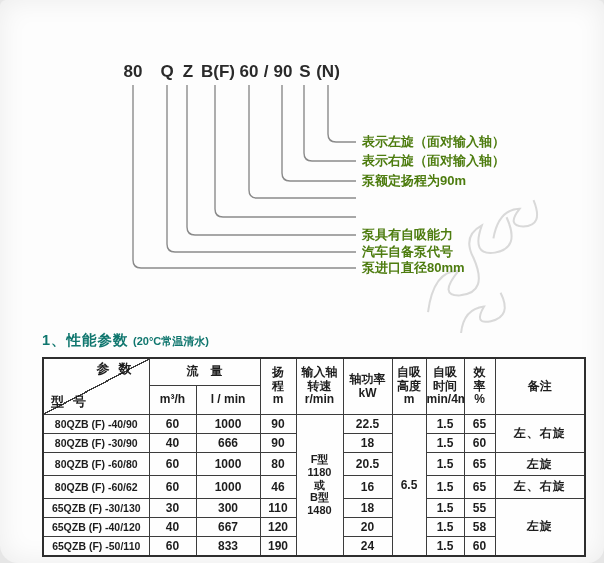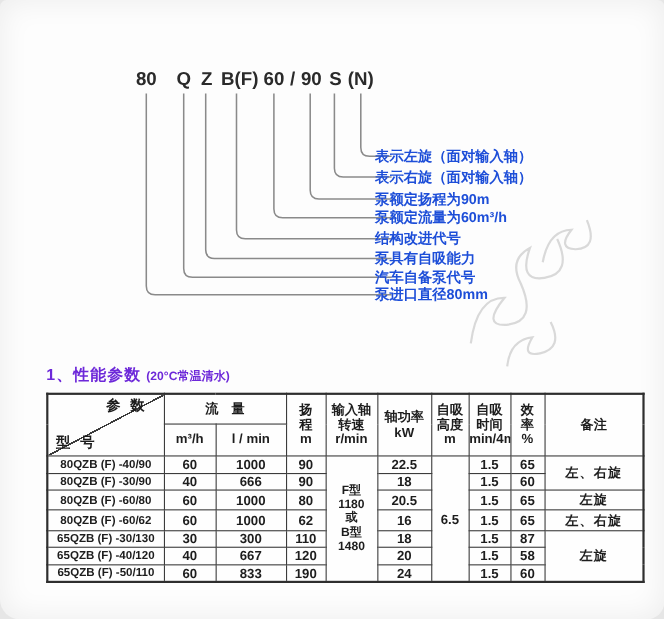--- a/index.html
+++ b/index.html
@@ -17,30 +17,30 @@
   }
   
   .code-token {
     position:absolute; top:62px; transform:translateX(-50%);
     font-size:17px; font-weight:bold; color:#2a2a2a; white-space:nowrap;
   }
   .diagram-svg { position:absolute; left:0; top:0; width:604px; height:563px; }
   .connector { fill:none; stroke:#8a8a8a; stroke-width:1.4; }
   .watermark { fill:none; stroke:#cccccc; stroke-width:2; opacity:.75; }
   .code-label {
-    position:absolute; left:341px; font-size:13px; font-weight:bold;
-    color:#1d4ed8; line-height:18px; white-space:nowrap;
-  }
-  .section-heading { position:absolute; left:42px; top:331px; font-weight:bold; color:#6d28d9; }
+    position:absolute; left:362px; font-size:13px; font-weight:bold;
+    color:#4d7c0f; line-height:18px; white-space:nowrap;
+  }
+  .section-heading { position:absolute; left:42px; top:331px; font-weight:bold; color:#0f766e; }
   .section-heading .main { font-size:14.5px; letter-spacing:1px; }
   .section-heading .note { font-size:11px; letter-spacing:0; }
   
   table.perf {
     position:absolute; left:42px; top:357px;
-    width:542px; height:173px;
+    width:542px; height:200px;
     border-collapse:collapse; table-layout:fixed;
     border:2px solid #2e2e2e; background:#fefefe;
   }
   table.perf th, table.perf td {
     border:1px solid #3c3c3c; text-align:center; vertical-align:middle;
     padding:0; color:#1d1d1d; overflow:hidden;
   }
   table.perf th { font-size:12px; font-weight:bold; line-height:1.15; white-space:pre-line; }
   th.vhead { font-size:10.5px; line-height:1.08; letter-spacing:0; }
   th.unit-row { font-size:11.5px; }
@@ -88,22 +88,20 @@
     <g transform="rotate(-18 460 265)">
       <path class="watermark" d="M415 300 q18 -38 42 -30 q-28 18 -6 24 q28 6 24 -32 q-4 -24 18 -28 q-20 26 4 30 q26 4 22 -30"></path>
       <path class="watermark" d="M440 330 q10 -22 30 -18 q-16 14 2 16 q22 2 18 -24"></path>
       <path class="watermark" d="M500 250 q14 -26 34 -20 q-18 12 -2 18 q20 6 18 -22"></path>
     </g>
   </svg>
 
   <span class="code-label" style="top:133px">表示左旋（面对输入轴）</span>
   <span class="code-label" style="top:152px">表示右旋（面对输入轴）</span>
   <span class="code-label" style="top:172px">泵额定扬程为90m</span>
-  <span class="code-label" style="top:189px">泵额定流量为60m³/h</span>
-  <span class="code-label" style="top:208px">结构改进代号</span>
   <span class="code-label" style="top:226px">泵具有自吸能力</span>
   <span class="code-label" style="top:243px">汽车自备泵代号</span>
   <span class="code-label" style="top:259px">泵进口直径80mm</span>
 
   <div class="section-heading">
     <span class="main">1、性能参数</span>
     <span class="note">(20°C常温清水)</span>
   </div>
 
   <table class="perf">
@@ -182,34 +180,34 @@
       <td class="c-num">80</td>
       <td class="c-num">20.5</td>
       <td class="c-num">1.5</td>
       <td class="c-num">65</td>
       <td class="c-remark">左旋</td>
     </tr>
     <tr>
       <td class="c-model">80QZB (F) -60/62</td>
       <td class="c-num">60</td>
       <td class="c-num">1000</td>
-      <td class="c-num">62</td>
+      <td class="c-num">46</td>
       <td class="c-num">16</td>
       <td class="c-num">1.5</td>
       <td class="c-num">65</td>
       <td class="c-remark">左、右旋</td>
     </tr>
     <tr>
       <td class="c-model">65QZB (F) -30/130</td>
       <td class="c-num">30</td>
       <td class="c-num">300</td>
       <td class="c-num">110</td>
       <td class="c-num">18</td>
       <td class="c-num">1.5</td>
-      <td class="c-num">87</td>
+      <td class="c-num">55</td>
       <td class="c-remark" rowspan="3">左旋</td>
     </tr>
     <tr>
       <td class="c-model">65QZB (F) -40/120</td>
       <td class="c-num">40</td>
       <td class="c-num">667</td>
       <td class="c-num">120</td>
       <td class="c-num">20</td>
       <td class="c-num">1.5</td>
       <td class="c-num">58</td>

